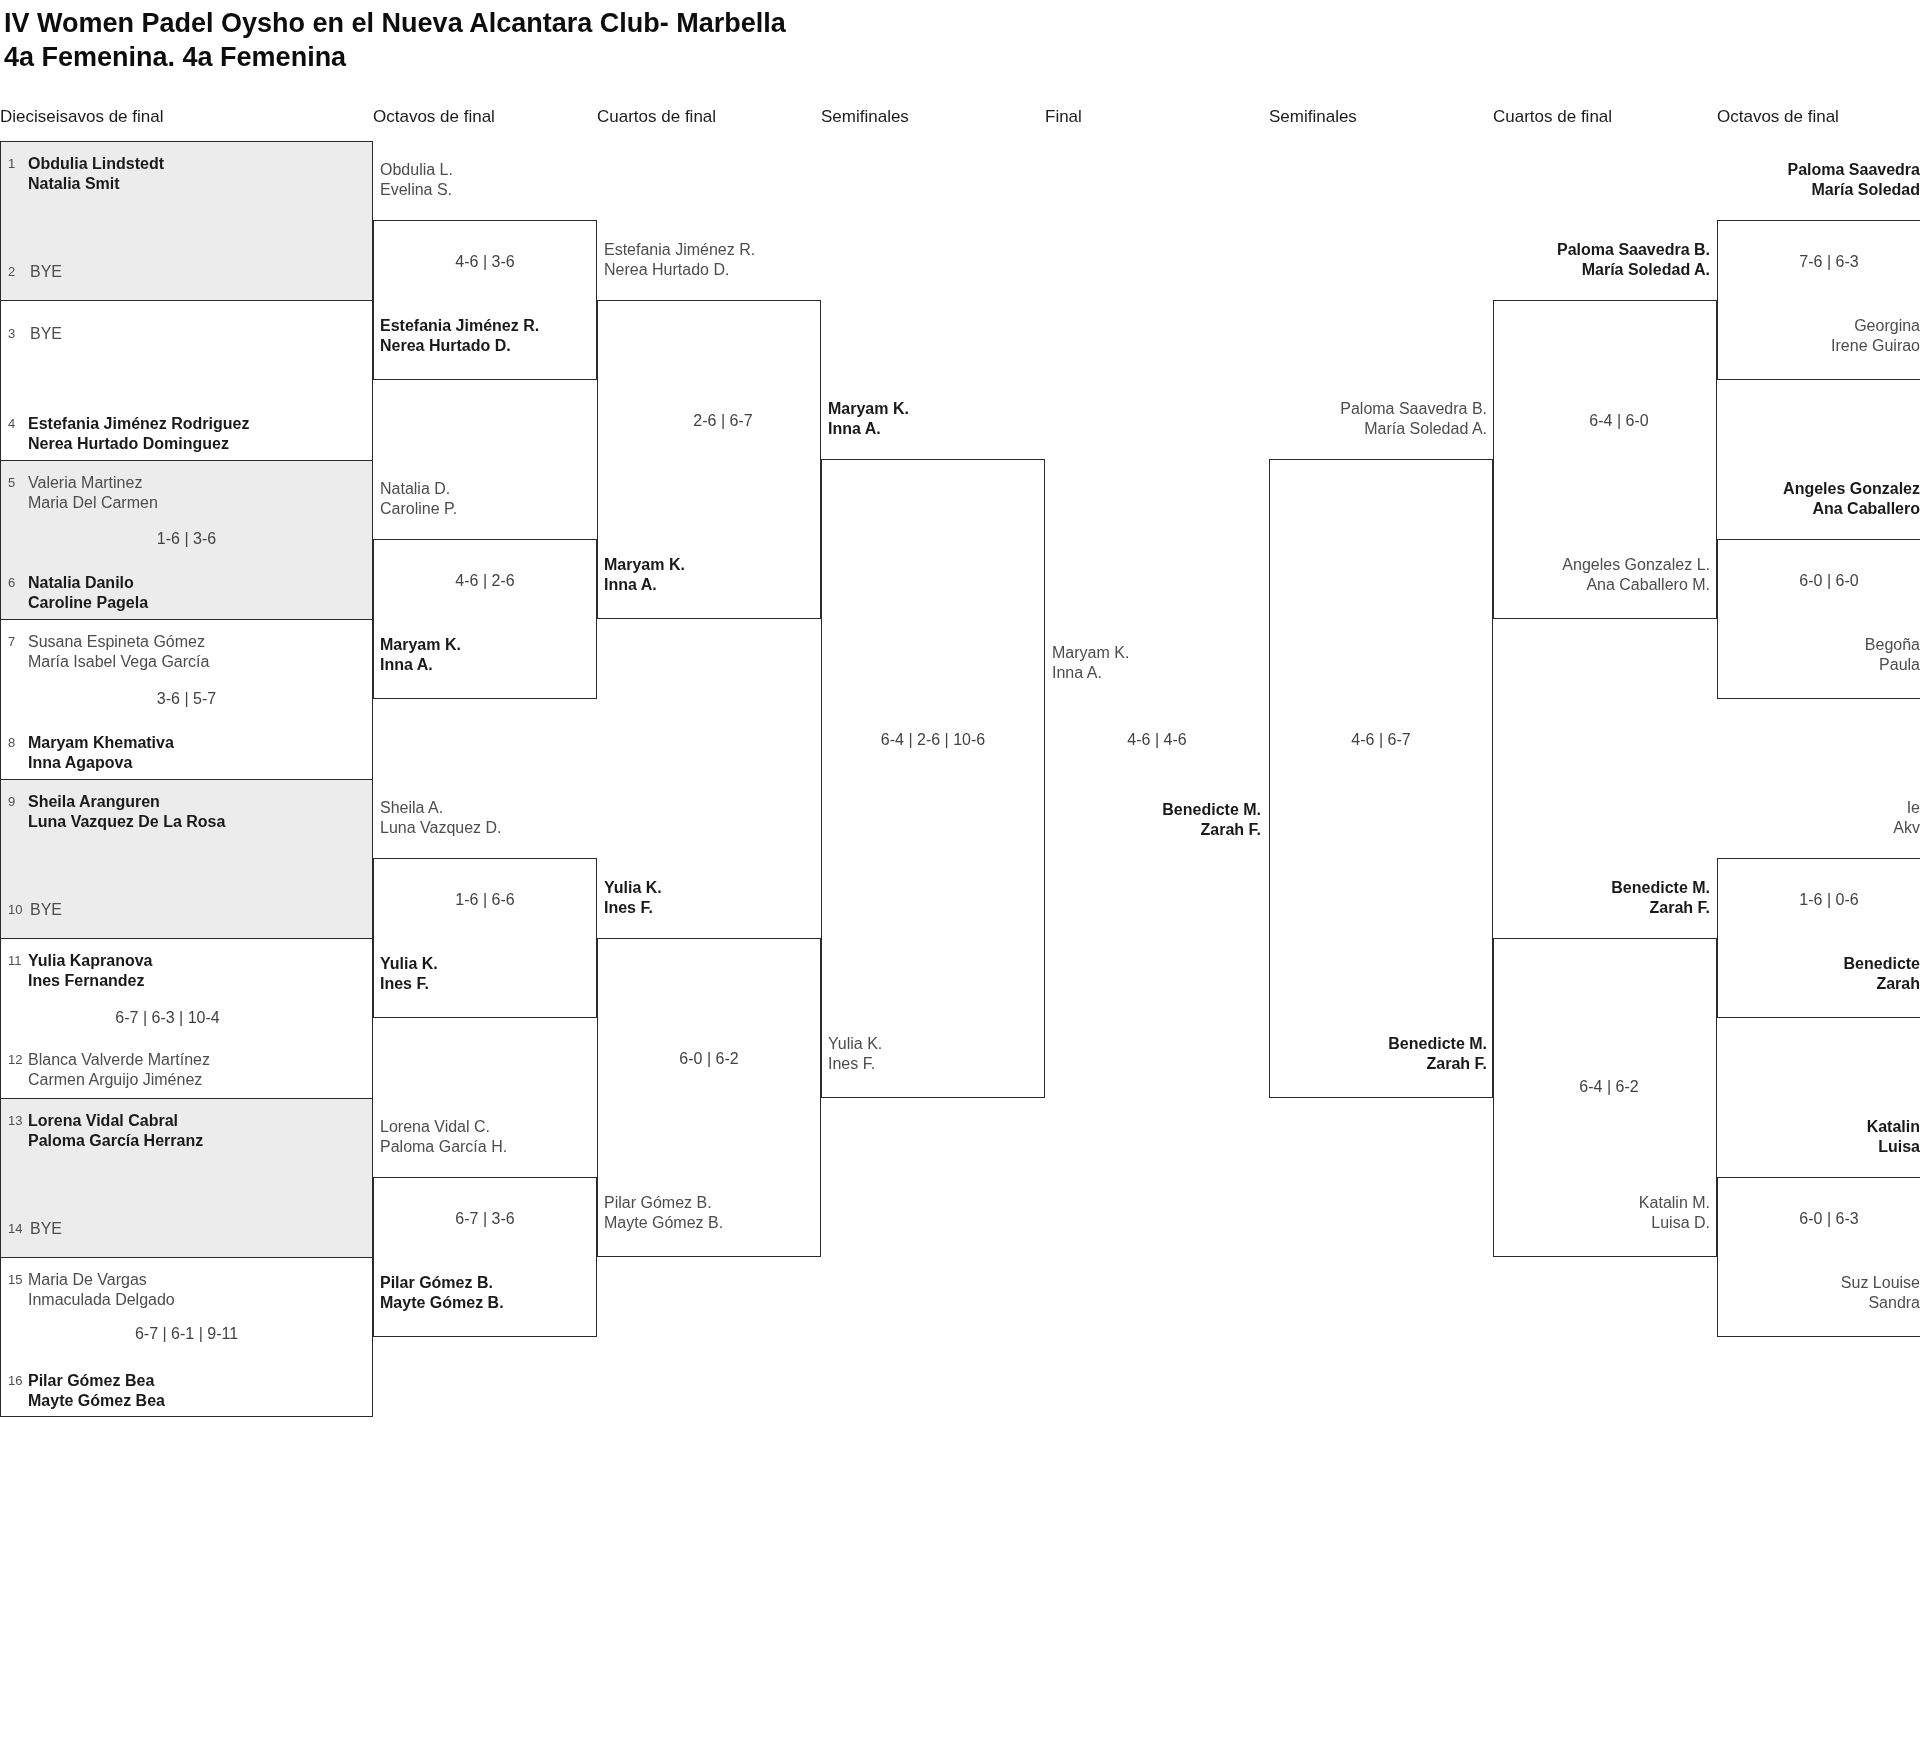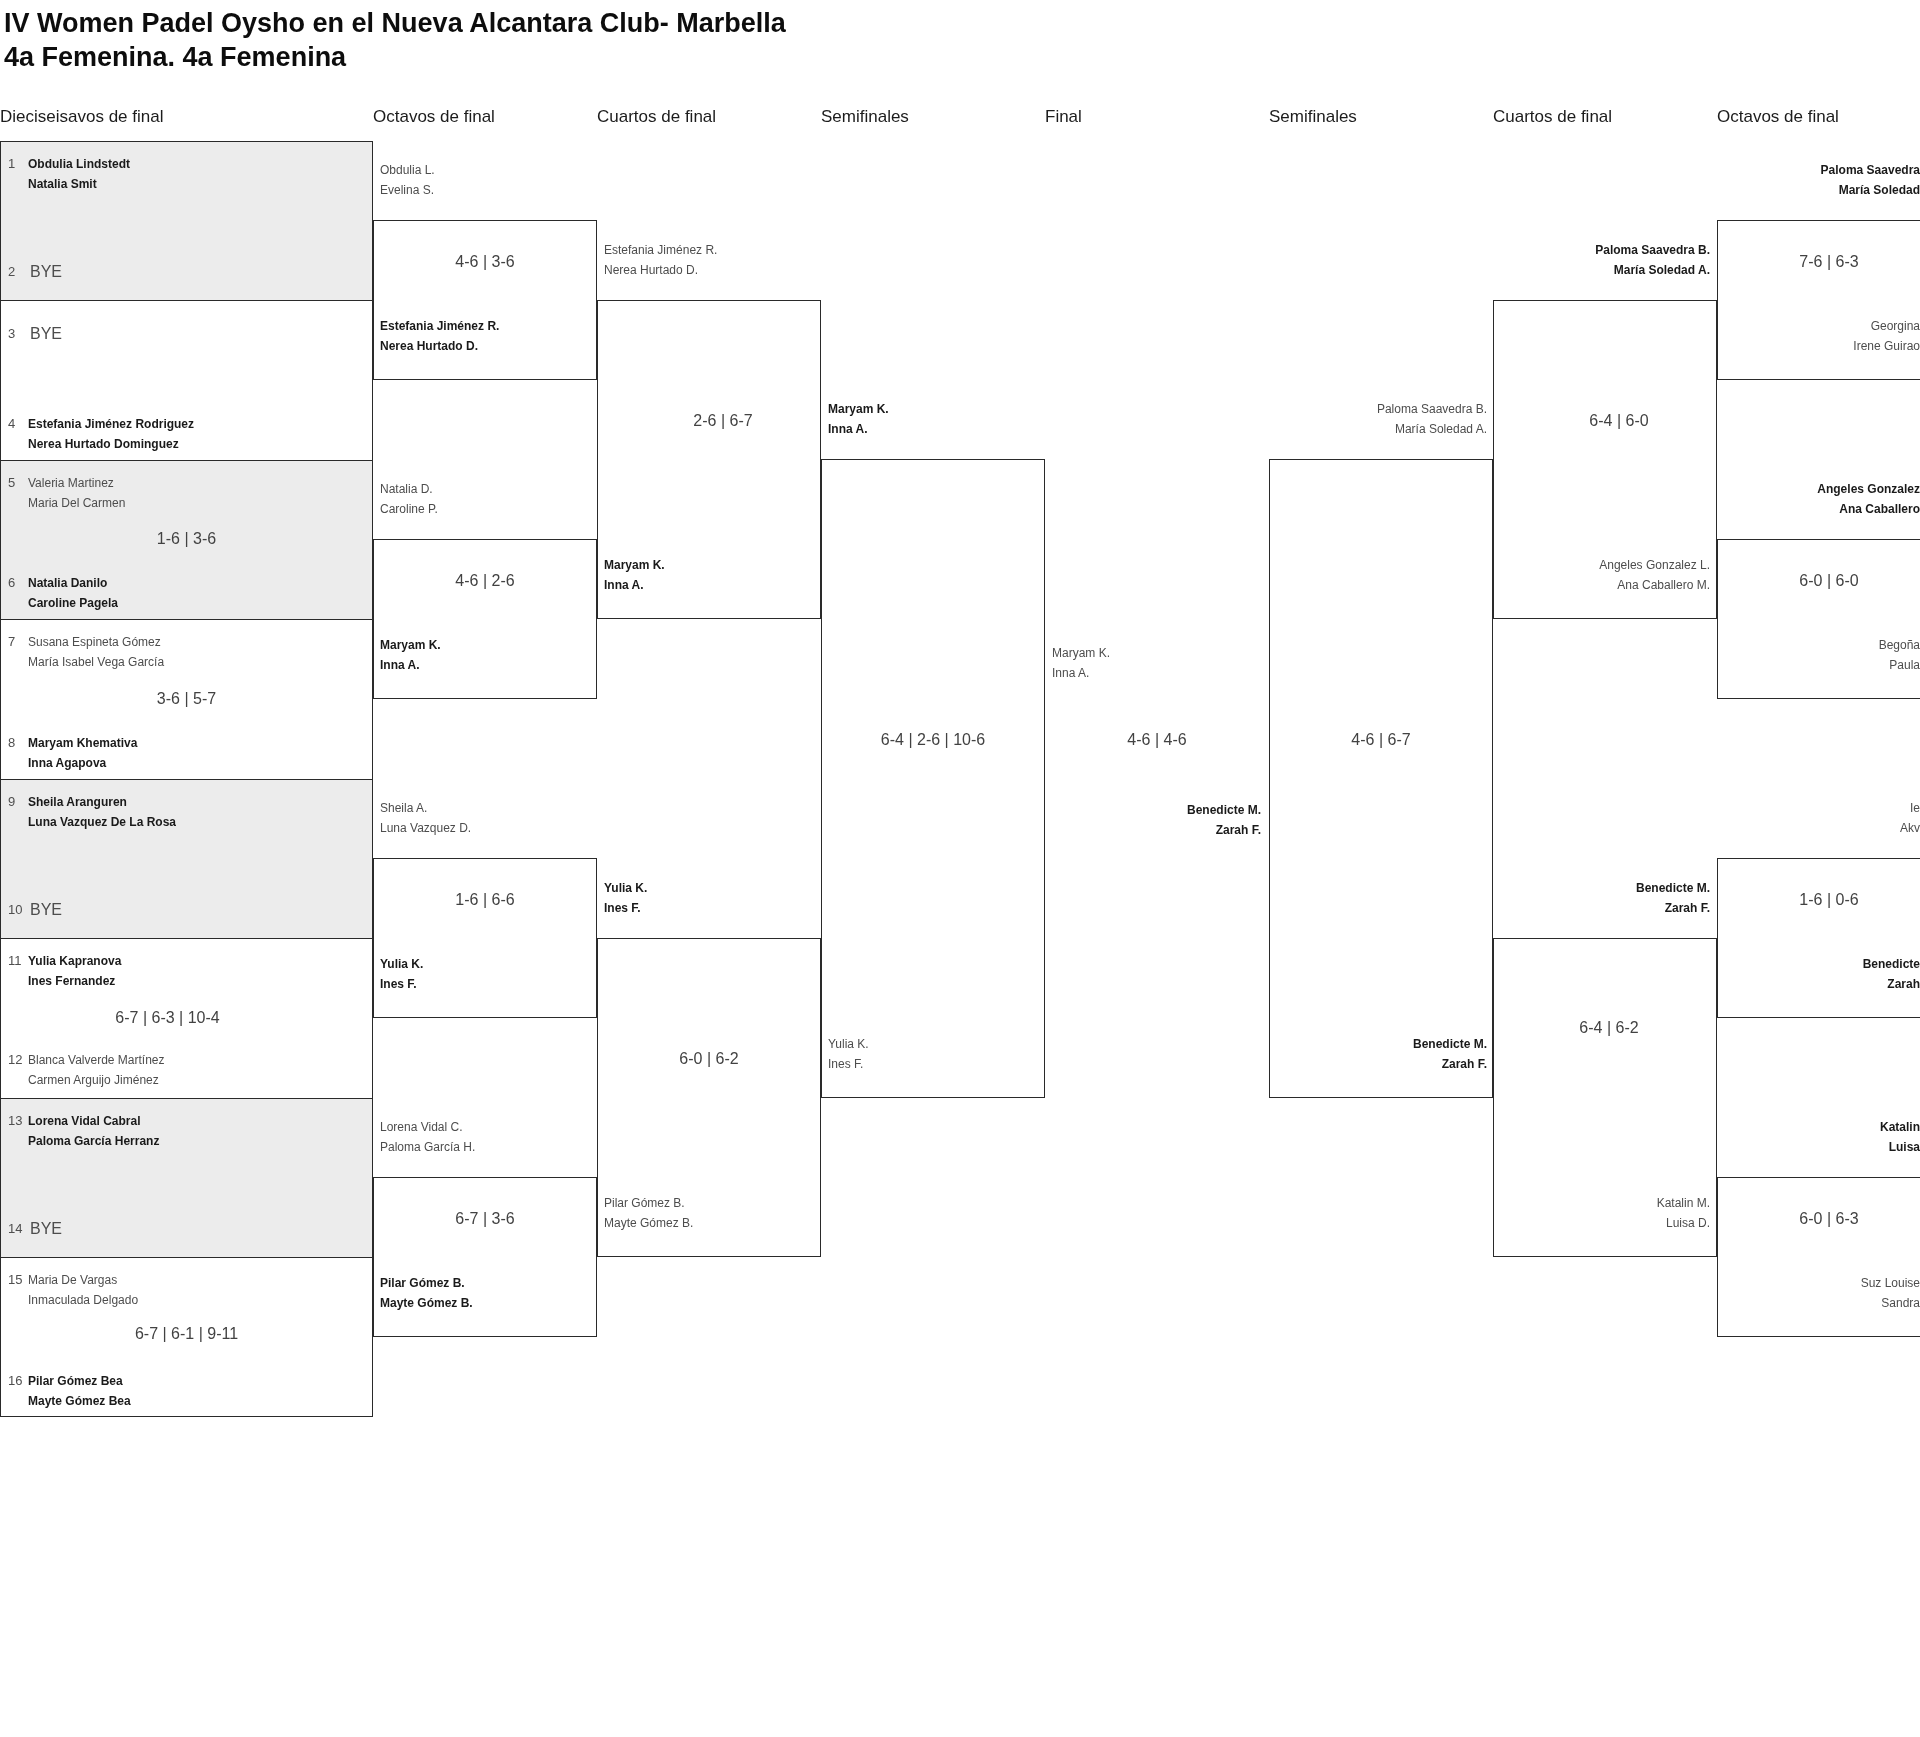--- a/index.html
+++ b/index.html
@@ -6,21 +6,21 @@
   body{
     width:1920px;height:1737px;position:relative;overflow:hidden;background:#ffffff;
     font-family:"Liberation Sans",sans-serif;
   }
   .ttl{position:absolute;left:4px;font-size:27px;line-height:34px;font-weight:600;color:#0d0d0d;white-space:nowrap;}
   .hd{position:absolute;top:105px;font-size:17px;line-height:24px;color:#1c1c1c;text-align:left;white-space:nowrap;}
   .sb{position:absolute;left:0;width:373px;box-sizing:border-box;border:1px solid #2a2a2a;border-bottom:none;background:#ffffff;}
   .sb.gray{background:#ececec;}
   .sb.last{border-bottom:1px solid #2a2a2a;}
   .mb{position:absolute;box-sizing:border-box;border:1px solid #2a2a2a;background:transparent;}
-  .team{position:absolute;font-size:12px;line-height:20px;color:#4d4d4d;white-space:nowrap;}
+  .team{position:absolute;font-size:16px;line-height:20px;color:#4d4d4d;white-space:nowrap;}
   .team.w{font-weight:700;color:#1a1a1a;}
   .ra{text-align:right;}
   .sc{position:absolute;font-size:16px;line-height:20px;color:#424242;text-align:center;white-space:nowrap;}
   .num{position:absolute;left:8px;font-size:13px;line-height:20px;color:#4f4f4f;white-space:nowrap;}
   .bye{position:absolute;left:30px;font-size:16px;line-height:20px;color:#4d4d4d;white-space:nowrap;}
 </style>
 </head>
 <body>
 
 <div class="ttl" style="top:6px">IV Women Padel Oysho en el Nueva Alcantara Club- Marbella</div>
@@ -241,21 +241,21 @@
 <div class="sc" style="left:1493px;top:411px;width:252px">6-4 | 6-0</div>
 <div class="team ra" style="right:210px;top:555px">
   <div>Angeles Gonzalez L.</div>
     <div>Ana Caballero M.</div>
 </div>
 
 <div class="team w ra" style="right:210px;top:878px">
   <div>Benedicte M.</div>
     <div>Zarah F.</div>
 </div>
-<div class="sc" style="left:1493px;top:1018px;width:232px">6-4 | 6-2</div>
+<div class="sc" style="left:1493px;top:1077px;width:232px">6-4 | 6-2</div>
 <div class="team ra" style="right:210px;top:1193px">
   <div>Katalin M.</div>
     <div>Luisa D.</div>
 </div>
 
 <div class="team w ra" style="right:0;top:160px">
   <div>Paloma Saavedra</div>
     <div>María Soledad</div>
 </div>
 <div class="sc" style="left:1717px;top:252px;width:224px">7-6 | 6-3</div>

